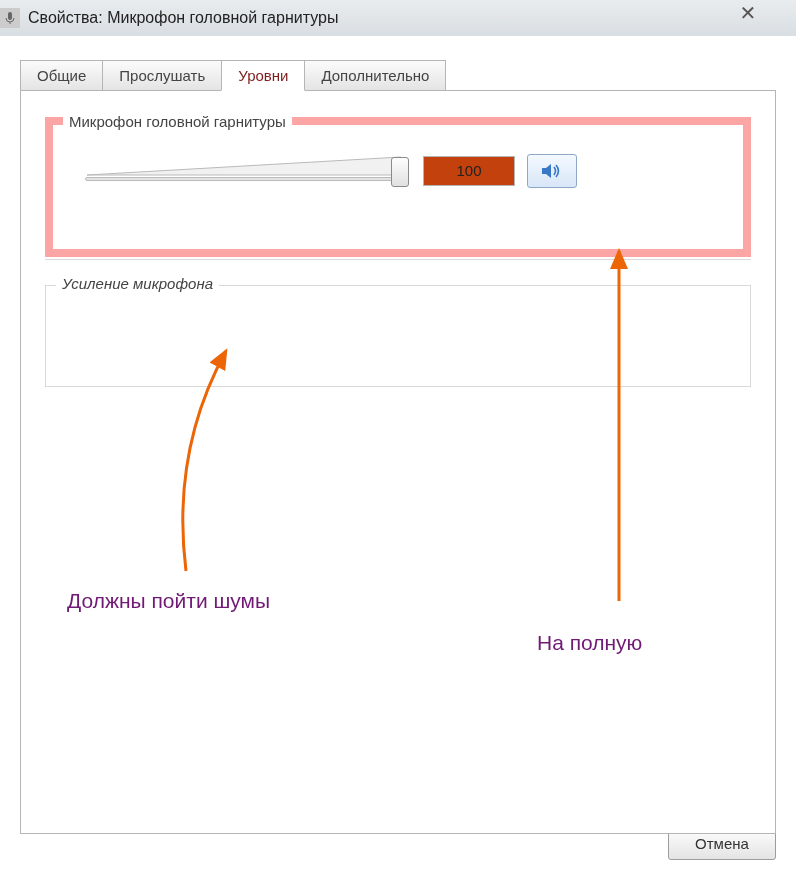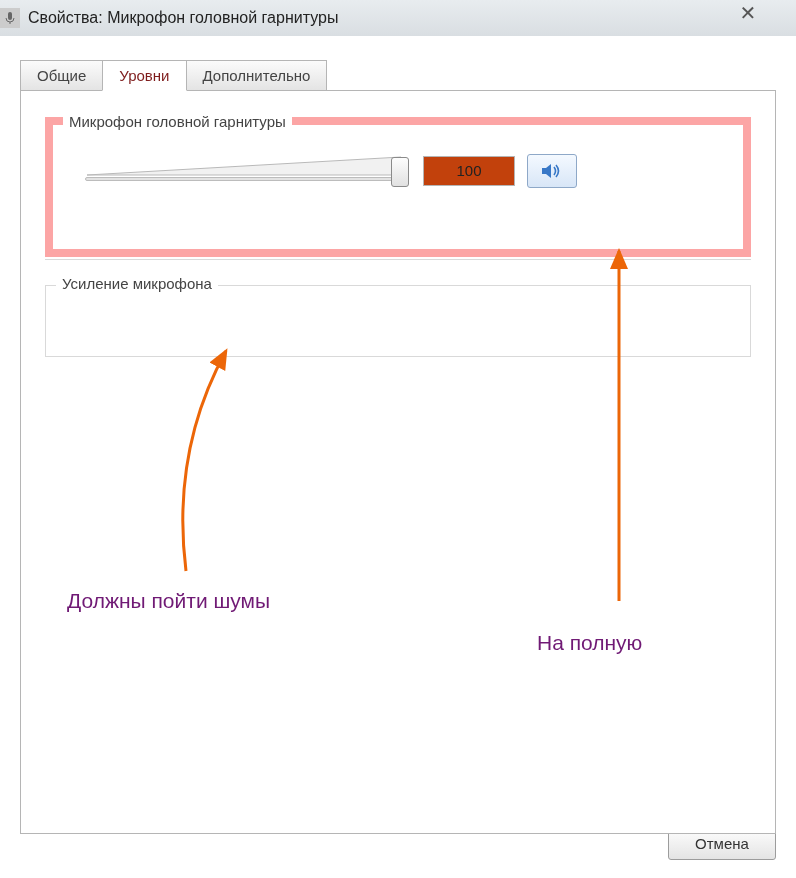--- a/index.html
+++ b/index.html
@@ -95,21 +95,22 @@
     top: 26px;
     height: 140px;
     border: 8px solid #fca5a5;
     padding-left: 12px;
   }
   .group-level .legend {
     top: -12px;
   }
   .group-gain {
     top: 194px;
-    height: 72px;
+    height: 102px;
+    font-style: italic;
   }
   .divider {
     position: absolute;
     left: 24px; right: 24px;
     top: 168px;
     height: 1px;
     background: #d9d9d9;
   }
   .slider-row {
     display: flex;
@@ -200,20 +201,21 @@
       </svg>
   </span>
   <span>Свойства: Микрофон головной гарнитуры</span>
 </div>
 <div class="close-x">✕</div>
 
 <div class="dialog-body">
 
   <div class="tabs">
     <div class="tab"><span>Общие</span></div>
+    <div class="tab"><span>Прослушать</span></div>
     <div class="tab active"><span>Уровни</span></div>
     <div class="tab"><span>Дополнительно</span></div>
   </div>
 
   <div class="tab-panel">
 
     <div class="groupbox group-level">
       <span class="legend">Микрофон головной гарнитуры</span>
       <div class="slider-row">
         <div class="vol-slider">

